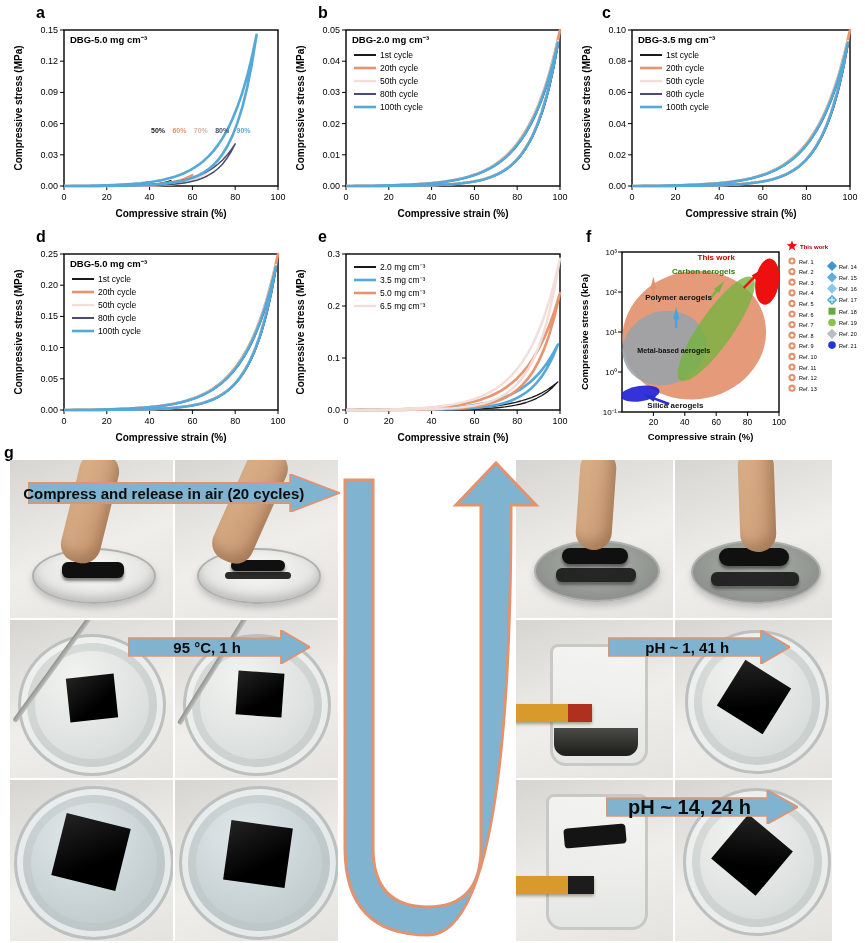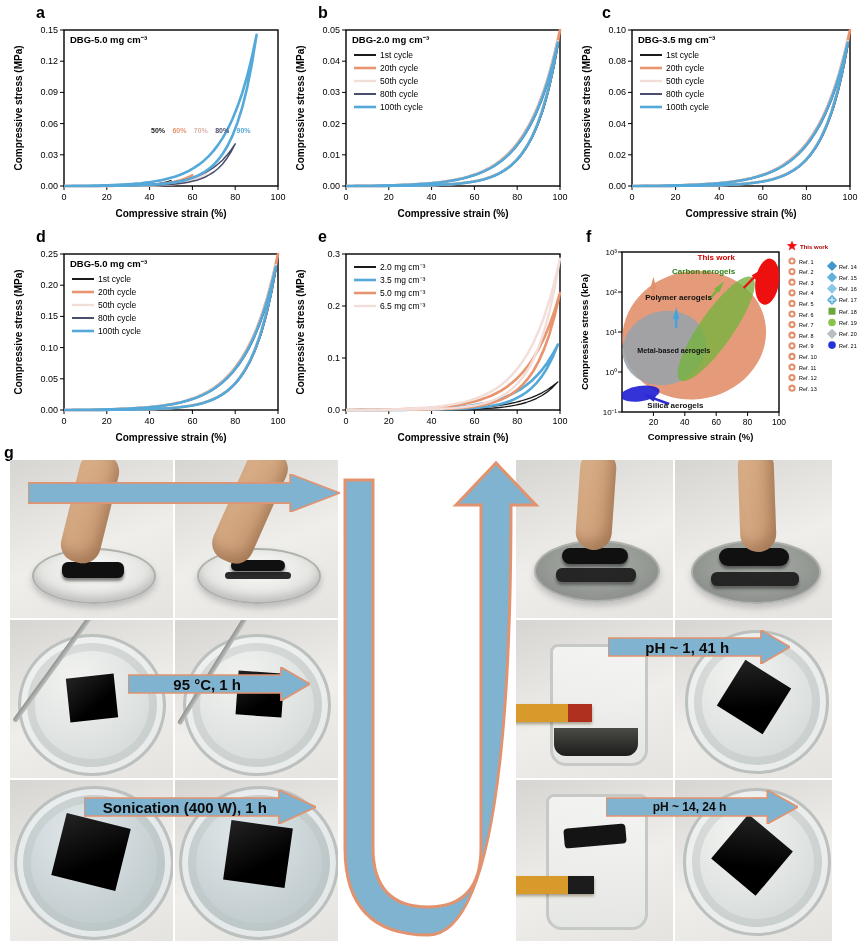--- a/index.html
+++ b/index.html
@@ -444,39 +444,34 @@
   </div>
 
   <svg class="u-arrow" style="left:338px;top:456px" width="205" height="487">
     <path d="M7,24 L7,392 Q7,479 90,479 Q173,479 173,49 L198,49 L158,7 L118,49 L143,49 L143,392 Q143,451 90,451 Q35,451 35,392 L35,24 Z" fill="#7fb3cf" stroke="#e2926e" stroke-width="3"></path>
   </svg>
 
   <div class="cap" style="left:28px;top:474px;width:312px;height:38px">
     <svg viewBox="0 0 100 30" preserveAspectRatio="none">
         <polygon points="0,7 84,7 84,0 100,15 84,30 84,23 0,23"></polygon>
       </svg>
-  </div>
-  <div class="cap" style="left:128px;top:667px;width:182px;height:34px">
+    <span class="cap-text" style="font-size:15px">Compress and release in air (20 cycles)</span>
+  </div>
+  <div class="cap" style="left:128px;top:630px;width:182px;height:34px">
     <svg viewBox="0 0 100 30" preserveAspectRatio="none">
         <polygon points="0,7 84,7 84,0 100,15 84,30 84,23 0,23"></polygon>
       </svg>
     <span class="cap-text" style="font-size:15px">95 °C, 1 h</span>
   </div>
   <div class="cap" style="left:608px;top:630px;width:182px;height:34px">
     <svg viewBox="0 0 100 30" preserveAspectRatio="none">
         <polygon points="0,7 84,7 84,0 100,15 84,30 84,23 0,23"></polygon>
       </svg>
     <span class="cap-text" style="font-size:15px">pH ~ 1, 41 h</span>
   </div>
-  <div class="cap" style="left:84px;top:790px;width:232px;height:34px">
-    <svg viewBox="0 0 100 30" preserveAspectRatio="none">
-        <polygon points="0,7 84,7 84,0 100,15 84,30 84,23 0,23"></polygon>
-      </svg>
-    <span class="cap-text" style="font-size:15px">Sonication (400 W), 1 h</span>
-  </div>
   <div class="cap" style="left:606px;top:790px;width:192px;height:34px">
     <svg viewBox="0 0 100 30" preserveAspectRatio="none">
         <polygon points="0,7 84,7 84,0 100,15 84,30 84,23 0,23"></polygon>
       </svg>
-    <span class="cap-text" style="font-size:12px">pH ~ 14, 24 h</span>
+    <span class="cap-text" style="font-size:20px">pH ~ 14, 24 h</span>
   </div>
 
 </div>
 
 </body></html>

